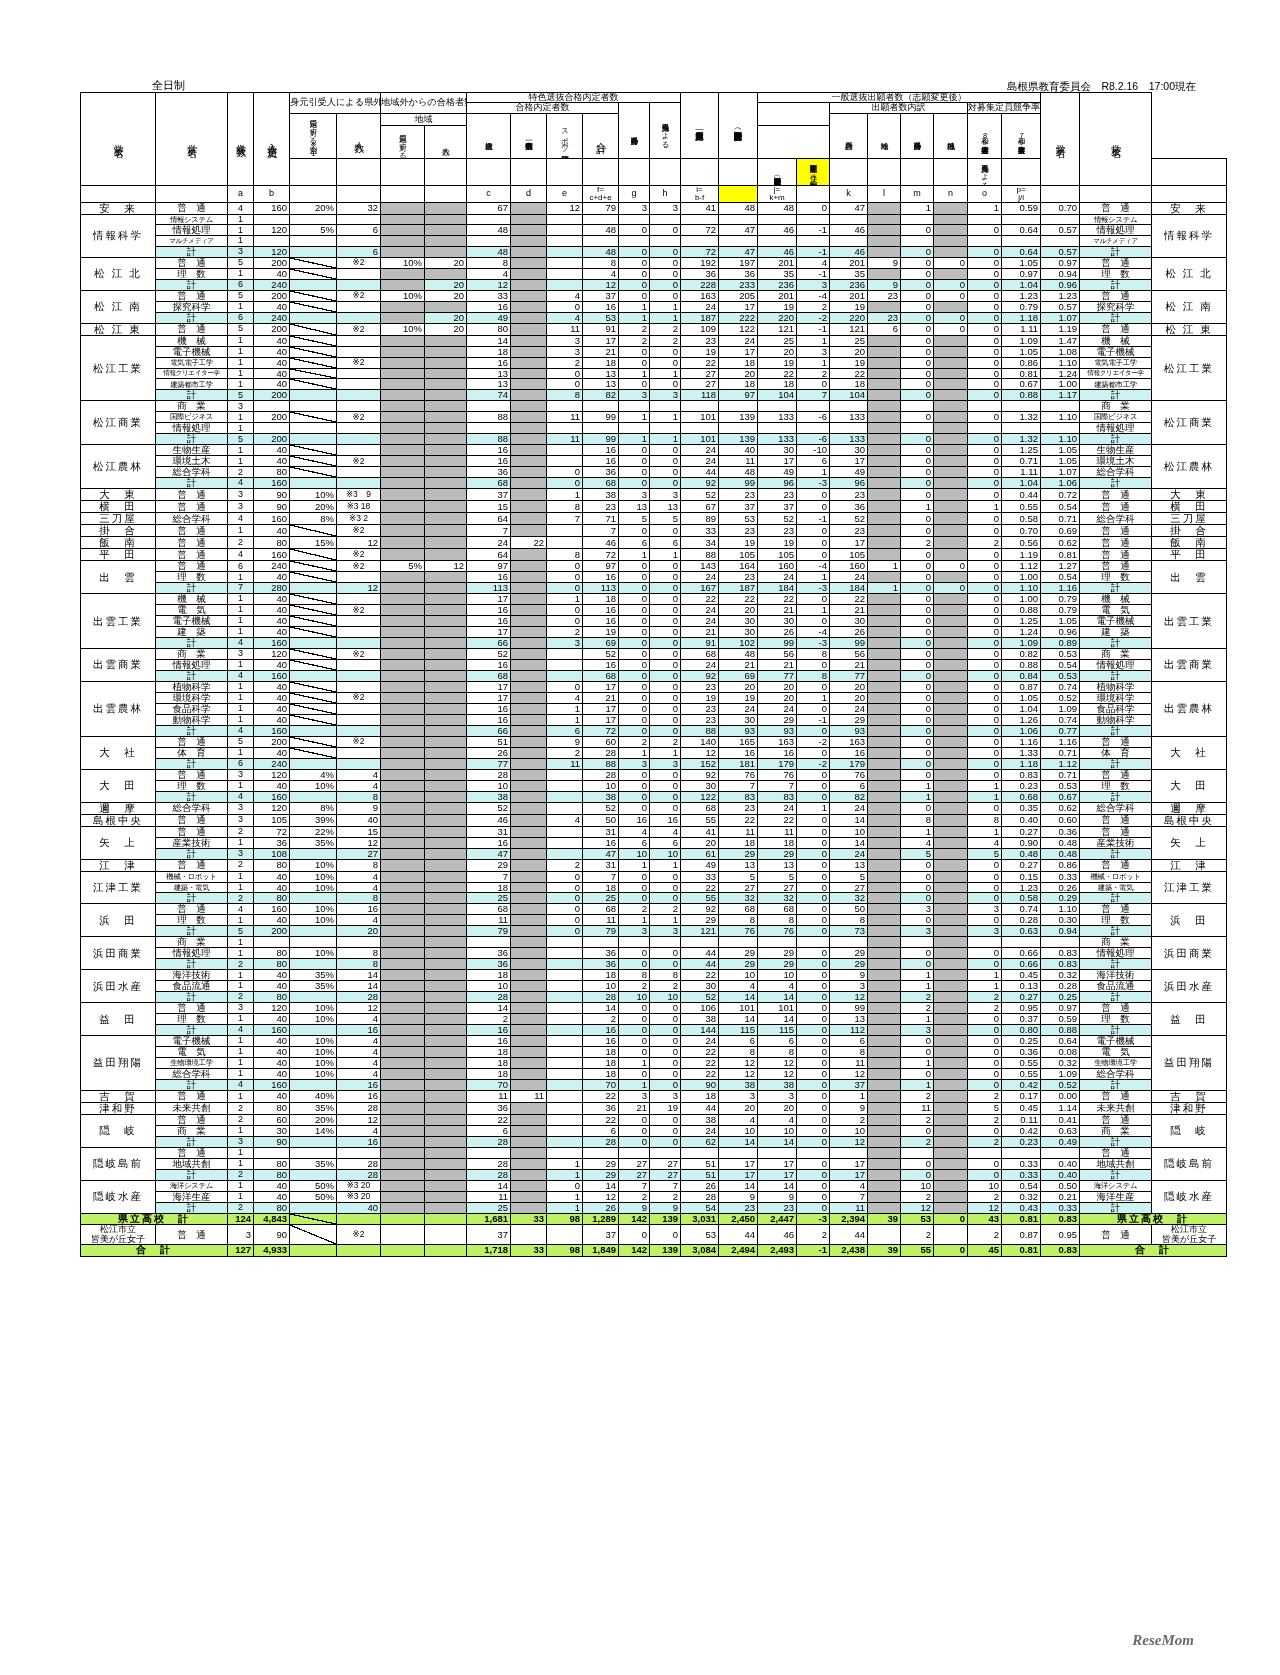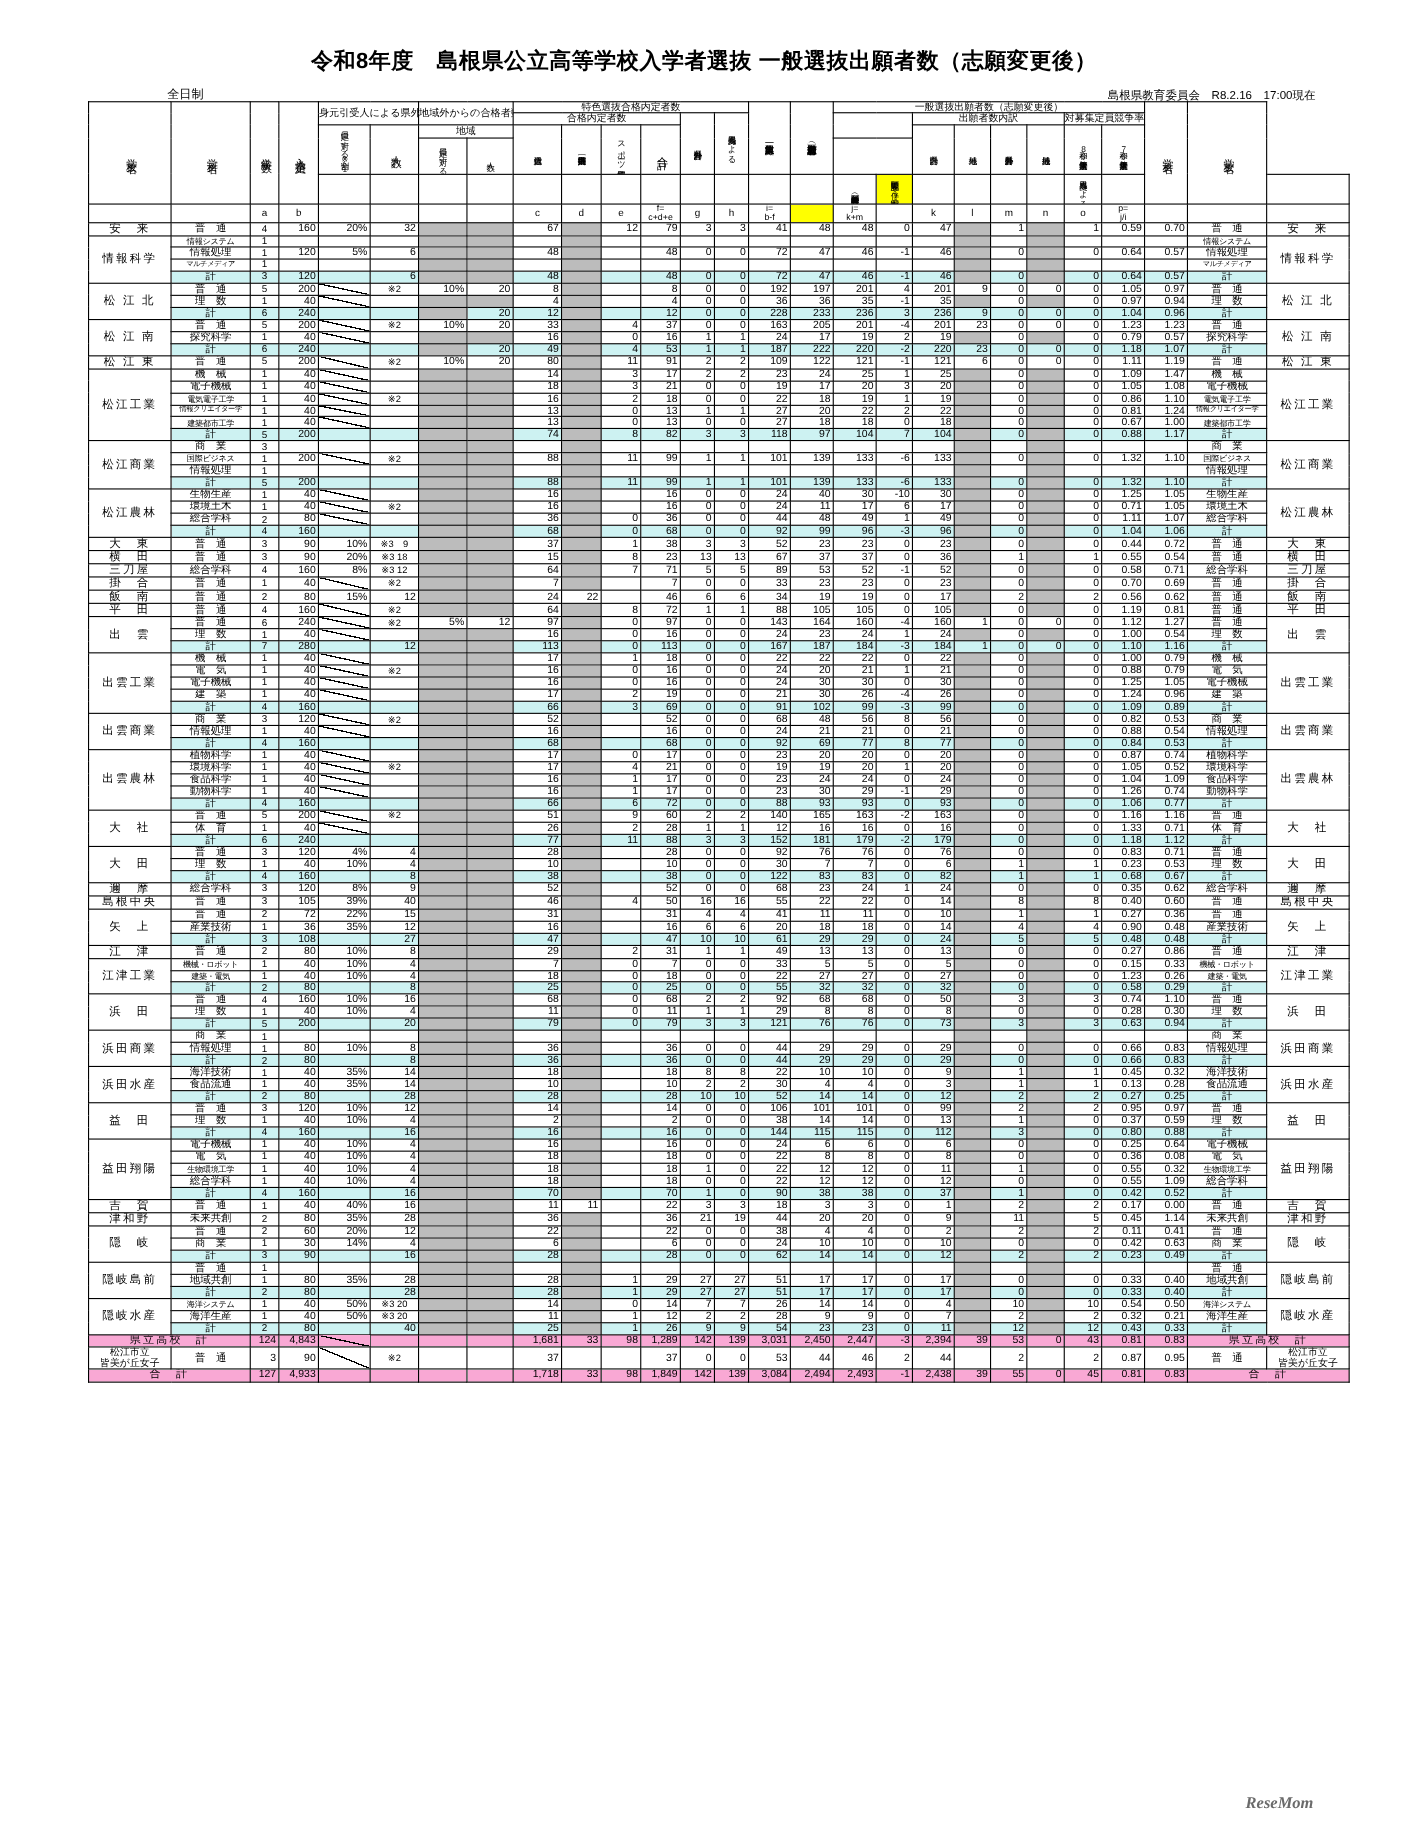--- a/index.html
+++ b/index.html
@@ -28,21 +28,21 @@
   table.main td.num{text-align:right;padding-right:2px;font-size:9.5px;}
   table.main td.ctr{text-align:center;}
   td.schoolname,td.schoolname2{font-size:10.5px;letter-spacing:2px;}
   td.dept{font-size:9.5px;}
   td.dept.small{font-size:7.4px;letter-spacing:-0.3px;}
   td.dept.xsmall{font-size:6.6px;letter-spacing:-0.4px;}
 
   tr.sum td{background:#cdf2f2;}
   tr.sum td.gray{background:#bcbcbc;}
   td.gray{background:#bcbcbc;}
-  tr.grand td{background:#f9a8d4;font-weight:normal;}
+  tr.grand td{background:#bef264;font-weight:bold;}
 
   
   thead th{font-size:9px;font-weight:normal;background:#fff;}
   th.vert{writing-mode:vertical-rl;text-orientation:upright;letter-spacing:2px;
     font-size:10px;padding:2px 0;}
   th.vert.tight{letter-spacing:0px;font-size:8.6px;}
   th.vert.tiny{letter-spacing:0px;font-size:7.6px;}
   th.wrap{white-space:normal;font-size:9.2px;line-height:1.25;padding:1px;}
   th.yel{background:#ffff00;}
   th.code{font-size:9px;height:16px;}
@@ -53,21 +53,20 @@
     background:linear-gradient(to top right,transparent calc(50% - .6px),#000 calc(50% - .6px),#000 calc(50% + .6px),transparent calc(50% + .6px));
   }
   .resemom{position:absolute;right:86px;bottom:26px;font-size:15px;color:#6b6b6b;
     font-family:"Liberation Serif",serif;font-style:italic;font-weight:bold;}
 </style>
 </head>
 <body>
 
 <div id="page">
 
-  <div class="title">令和8年度　島根県公立高等学校入学者選抜 一般選抜出願者数（志願変更後）</div>
   <div class="zenichi">全日制</div>
   <div class="issuer">島根県教育委員会　R8.2.16　17:00現在</div>
 
   <div class="tblwrap">
     <table class="main">
       <colgroup>
         <col style="width:75px">
           <col style="width:72px">
           <col style="width:26px">
           <col style="width:36px">
@@ -966,21 +965,21 @@
             <td class="num">0.54</td>
             <td class="dept ">普　通</td>
             <td class="schoolname2" rowspan="1">横　田</td>
           </tr>
           <tr>
             <td class="schoolname" rowspan="1">三刀屋</td>
             <td class="dept ">総合学科</td>
             <td class="ctr">4</td>
             <td class="num">160</td>
             <td class="num">8%</td>
-            <td class="ctr" style="font-size: 8.5px;">※3 12</td>
+            <td class="ctr" style="font-size: 8.5px;">※3 2</td>
             <td class="gray"></td>
             <td class="gray"></td>
             <td class="num">64</td>
             <td class="gray"></td>
             <td class="num">7</td>
             <td class="num">71</td>
             <td class="num">5</td>
             <td class="num">5</td>
             <td class="num">89</td>
             <td class="num">53</td>

